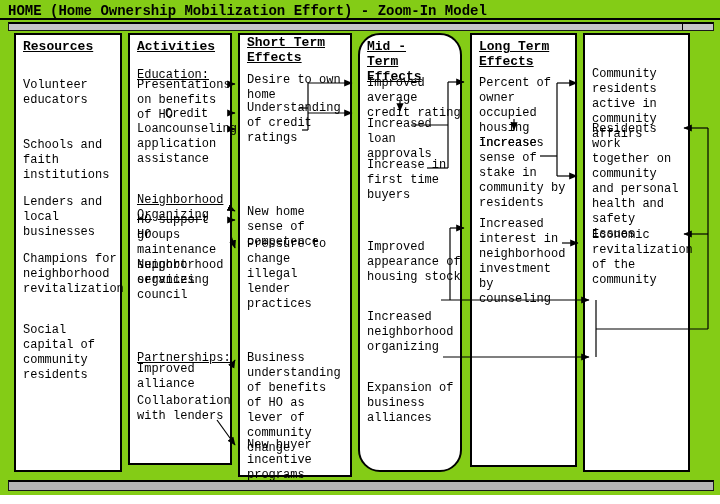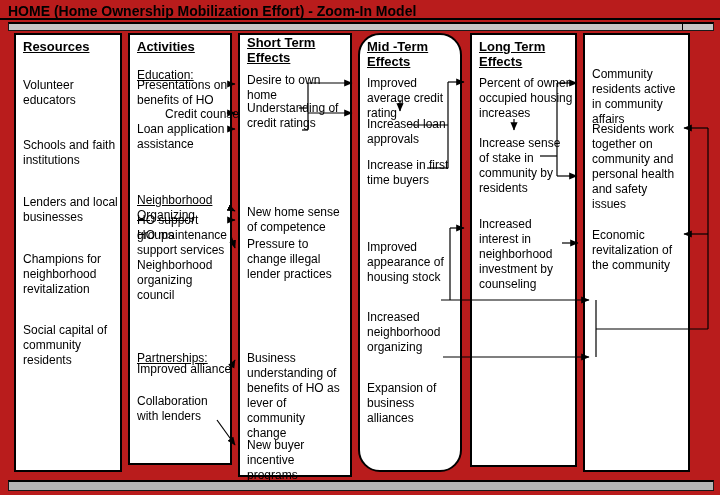--- a/index.html
+++ b/index.html
@@ -1,17 +1,17 @@
 <!DOCTYPE html>
 <html><head>
 <meta charset="utf-8">
 <style>
   html,body{margin:0;padding:0;background:#fff;}
-  #stage{position:relative;width:720px;height:495px;background:#b91c1c;overflow:hidden;
-         font-family:Liberation Sans, sans-serif;color:#000;}
+  #stage{position:relative;width:720px;height:495px;background:#84cc16;overflow:hidden;
+         font-family:Liberation Mono, monospace;color:#000;}
   #title{position:absolute;left:8px;top:3px;font-size:14px;font-weight:bold;white-space:nowrap;}
   #title-rule{position:absolute;left:0;top:18px;width:720px;height:2px;background:#000;}
   .gbar{position:absolute;box-sizing:border-box;border:1px solid #1a1a1a;border-top:2px solid #000;}
   #bar-top{left:8px;top:22px;width:706px;height:9px;background:#c6c6c6;}
   #bar-bottom{left:8px;top:480px;width:706px;height:11px;background:#b5b5b5;}
   .bar-divider{position:absolute;left:673px;top:0;width:1px;height:100%;background:#000;}
   .box{position:absolute;box-sizing:border-box;border:2px solid #000;background:#fff;}
   .cell{position:absolute;left:7px;font-size:12px;line-height:15px;width:95px;}
   .hdr{font-weight:bold;text-decoration:underline;font-size:13px;}
   .sub{text-decoration:underline;margin-top:9px;}

